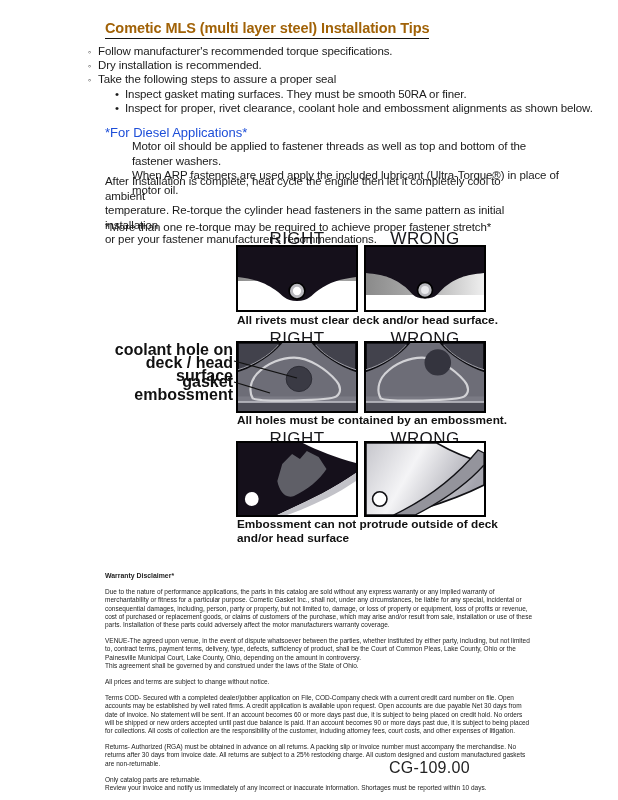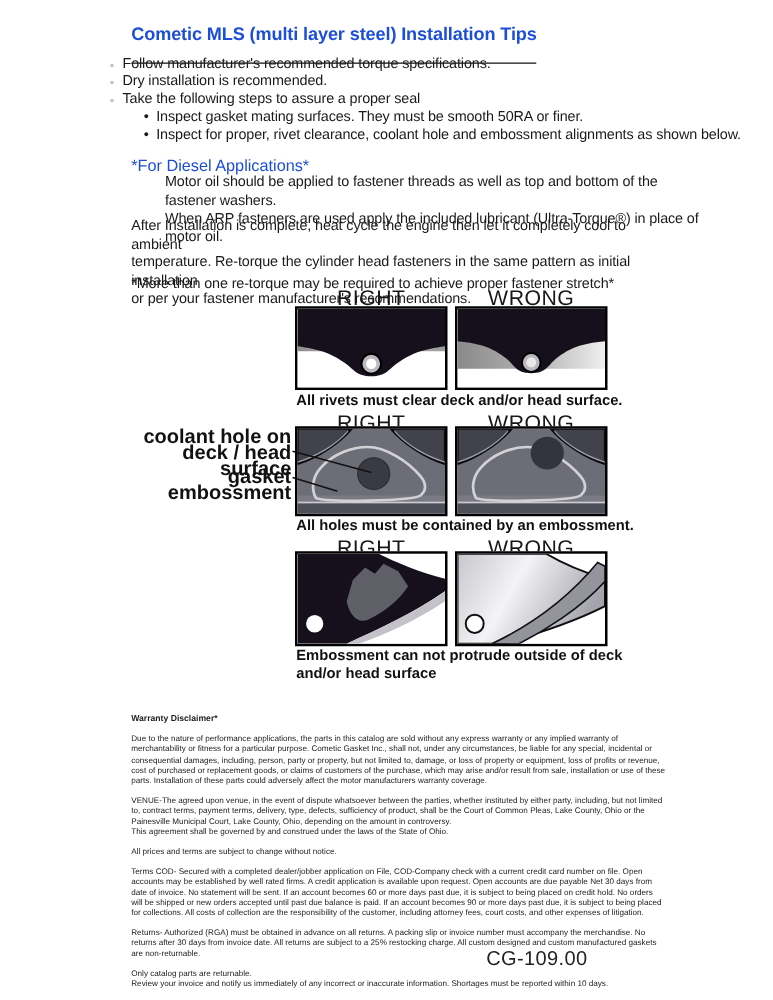--- a/index.html
+++ b/index.html
@@ -2,22 +2,22 @@
 <html><head>
 <meta charset="utf-8">
 <style>
   html,body { margin:0; padding:0; background:#ffffff; }
   .page {
     position:relative; width:618px; height:800px; background:#ffffff;
     font-family:"Liberation Sans", sans-serif; color:#1a1a1a; overflow:hidden;
   }
   .title {
     position:absolute; left:105px; top:20px;
-    font-size:14.5px; font-weight:bold; letter-spacing:-0.1px; color:#1d4ed8;
-    border-bottom:1.6px solid #111; padding-bottom:14px;
+    font-size:14.5px; font-weight:bold; letter-spacing:-0.1px; color:#a16207;
+    border-bottom:1.6px solid #111; padding-bottom:2px;
   }
   .bullets { position:absolute; left:88px; top:44px; font-size:11.5px; line-height:14.2px; letter-spacing:-0.1px; }
   .bullet-row { display:flex; }
   .bullet-row.sub { padding-left:27px; }
   .bullet-row .marker { width:10px; flex:none; }
   .bullet-row.open .marker { font-size:9px; position:relative; top:1px; }
   .diesel-heading { position:absolute; left:105px; top:125px; font-size:13px; font-weight:normal; color:#1d4ed8; }
   .para {
     position:absolute; left:105px; width:430px;
     font-size:11.5px; line-height:14.6px; letter-spacing:-0.1px; white-space:pre-line;

